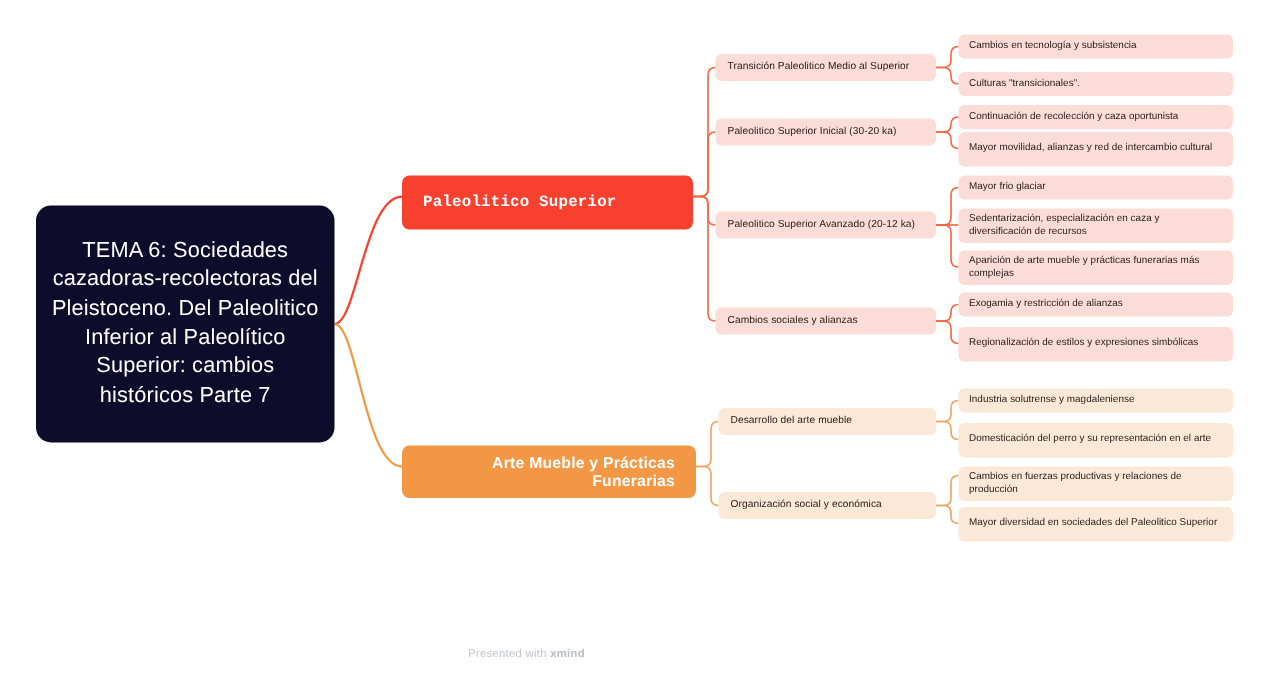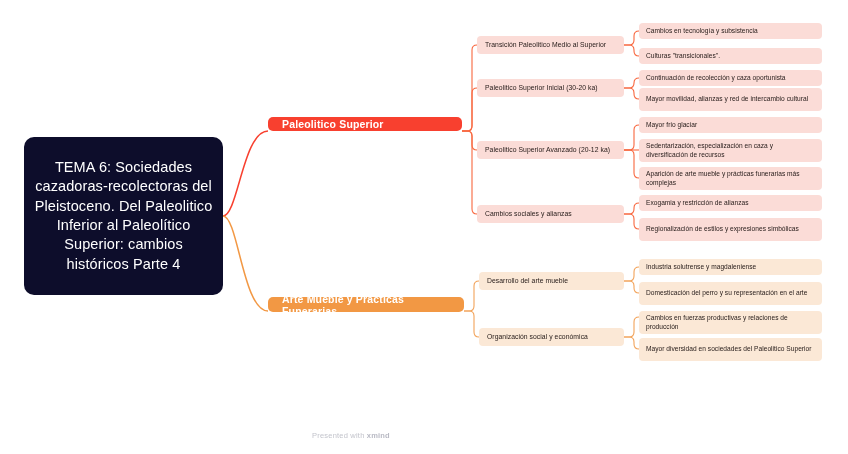--- a/index.html
+++ b/index.html
@@ -136,24 +136,24 @@
     <path d="M 464 311 L 469 311 Q 474 311 474 316 L 474 332 Q 474 337 479 337" fill="none" stroke="#f2a35a" stroke-width="1.1"></path>
 
     <path d="M 624 281 L 629 281 Q 634 281 634 276 L 634 272 Q 634 267 639 267" fill="none" stroke="#f2a35a" stroke-width="1.1"></path>
     <path d="M 624 281 L 629 281 Q 634 281 634 286 L 634 288 Q 634 293 639 293" fill="none" stroke="#f2a35a" stroke-width="1.1"></path>
 
     <path d="M 624 337 L 629 337 Q 634 337 634 332 L 634 322 Q 634 317 639 317" fill="none" stroke="#f2a35a" stroke-width="1.1"></path>
     <path d="M 624 337 L 629 337 Q 634 337 634 342 L 634 344 Q 634 349 639 349" fill="none" stroke="#f2a35a" stroke-width="1.1"></path>
   </svg>
 
   <div class="node root-node" style="left:24px; top:137px; width:199px; height:158px;">
-    <span>TEMA 6: Sociedades cazadoras-recolectoras del Pleistoceno. Del Paleolitico Inferior al Paleolítico Superior: cambios históricos Parte 4</span>
-  </div>
-
-  <div class="node branch-node branch-red" style="left:268px; top:117px; width:194px; height:14px;">
+    <span>TEMA 6: Sociedades cazadoras-recolectoras del Pleistoceno. Del Paleolitico Inferior al Paleolítico Superior: cambios históricos Parte 7</span>
+  </div>
+
+  <div class="node branch-node branch-red" style="left:268px; top:117px; width:194px; height:36px;font-family:Liberation Mono, monospace;">
     <span>Paleolitico Superior</span>
   </div>
 
   <div class="node sub-node sub-red" style="left:477px; top:36px; width:147px; height:18px;">
     <span>Transición Paleolitico Medio al Superior</span>
   </div>
   <div class="node sub-node sub-red" style="left:477px; top:79px; width:147px; height:18px;">
     <span>Paleolitico Superior Inicial (30-20 ka)</span>
   </div>
   <div class="node sub-node sub-red" style="left:477px; top:141px; width:147px; height:18px;">
@@ -187,21 +187,21 @@
     <span>Aparición de arte mueble y prácticas funerarias más complejas</span>
   </div>
 
   <div class="node leaf-node leaf-red" style="left:639px; top:195px; width:183px; height:16px;">
     <span>Exogamia y restricción de alianzas</span>
   </div>
   <div class="node leaf-node leaf-red multiline" style="left:639px; top:218px; width:183px; height:23px;">
     <span>Regionalización de estilos y expresiones simbólicas</span>
   </div>
 
-  <div class="node branch-node branch-orange" style="left:268px; top:297px; width:196px; height:15px;">
+  <div class="node branch-node branch-orange" style="left:268px; top:297px; width:196px; height:35px;text-align:right;">
     <span>Arte Mueble y Prácticas Funerarias</span>
   </div>
 
   <div class="node sub-node sub-orange" style="left:479px; top:272px; width:145px; height:18px;">
     <span>Desarrollo del arte mueble</span>
   </div>
   <div class="node sub-node sub-orange" style="left:479px; top:328px; width:145px; height:18px;">
     <span>Organización social y económica</span>
   </div>
 

